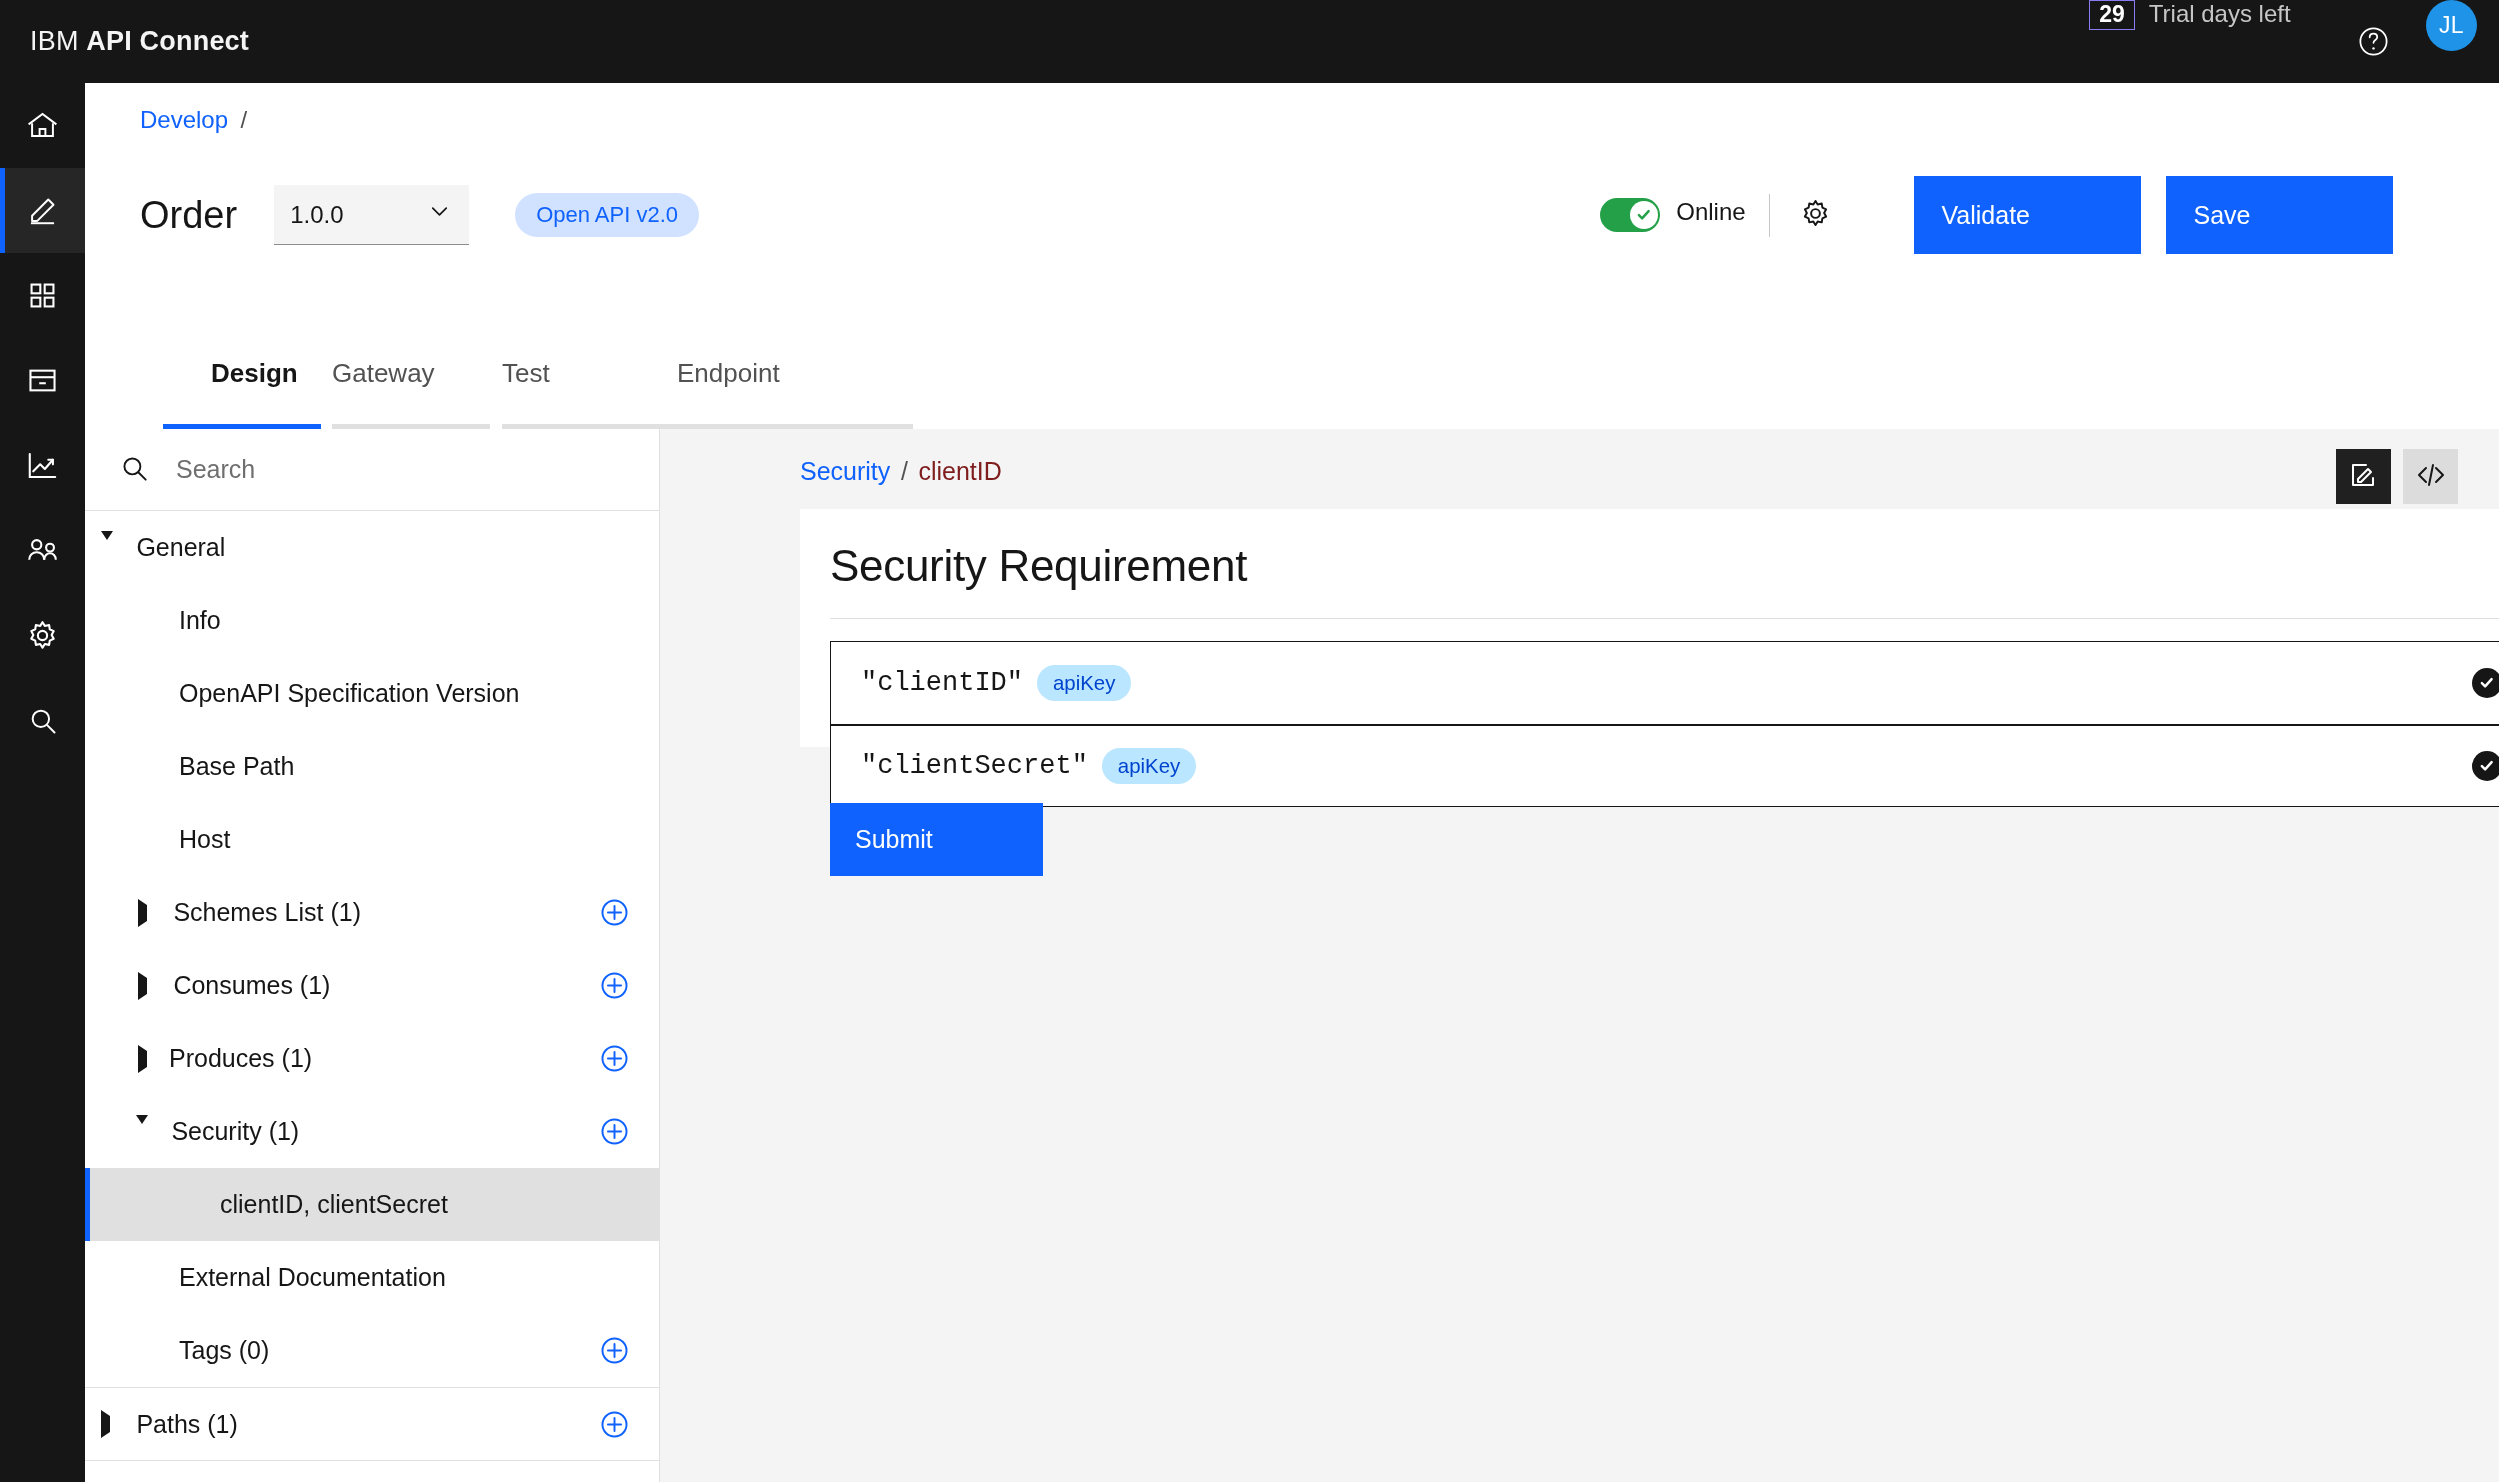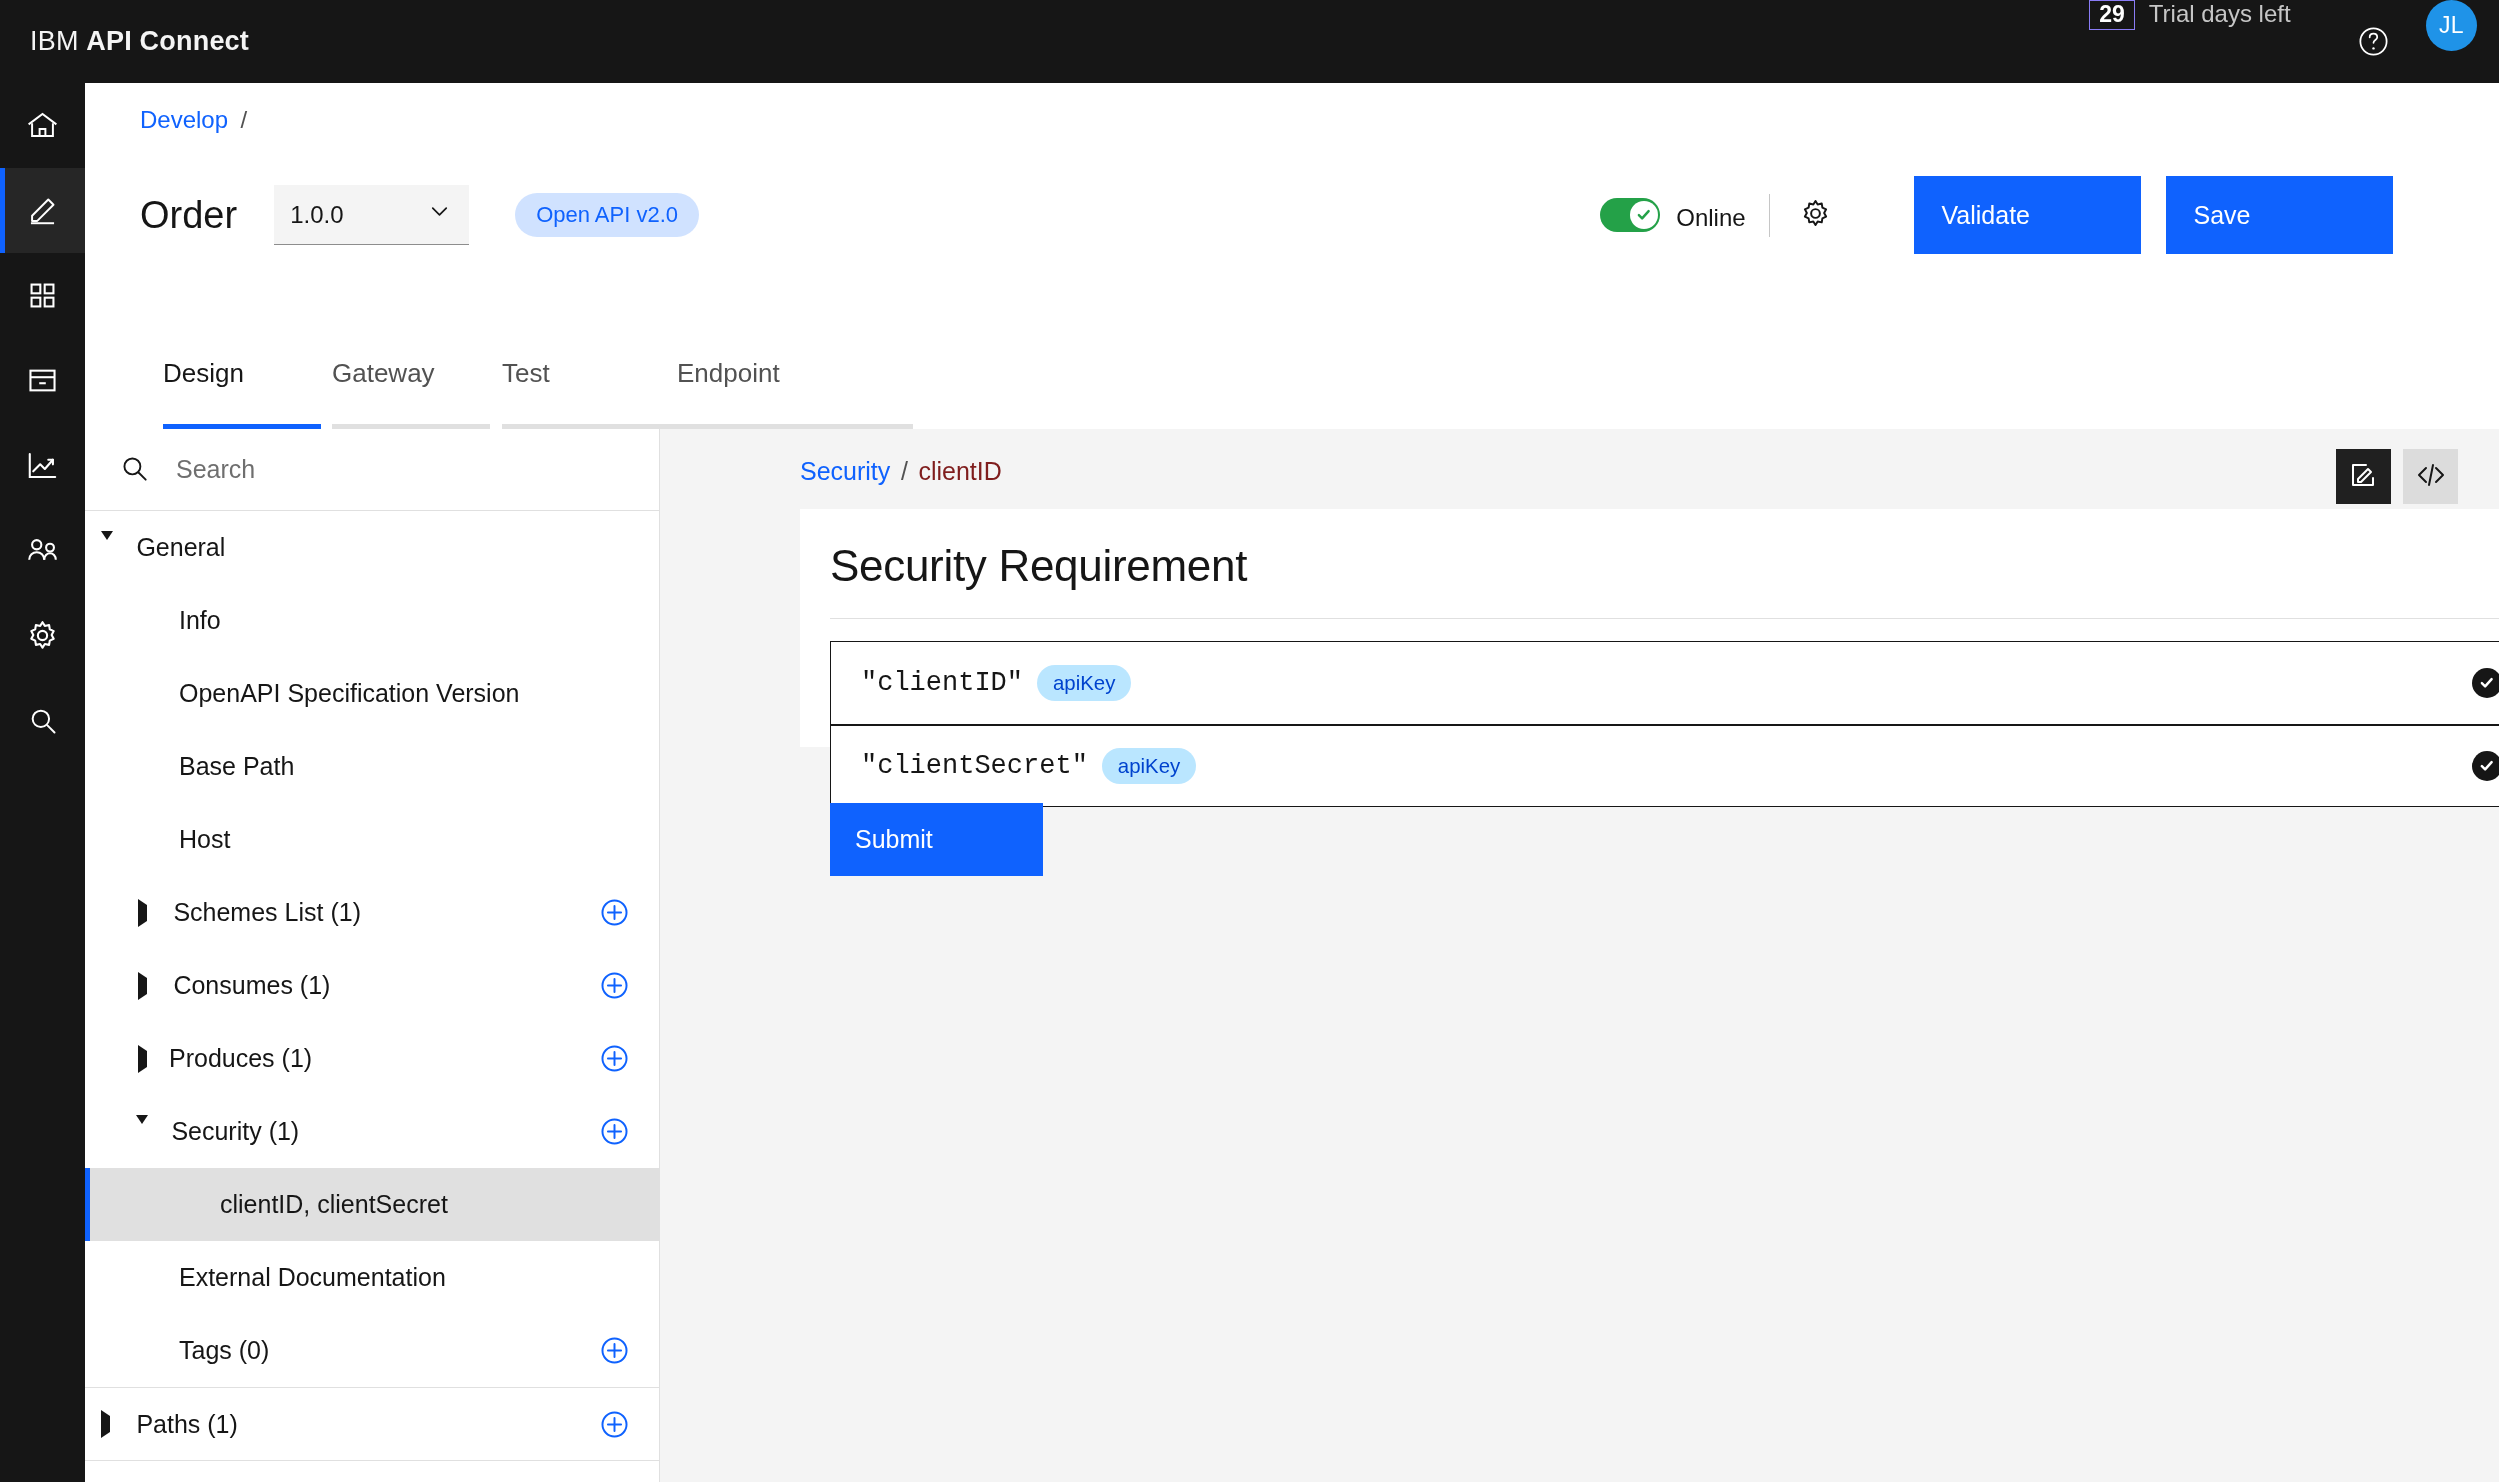--- a/index.html
+++ b/index.html
@@ -77,21 +77,21 @@
     border:none; border-bottom:0.9px solid #8d8d8d;
     display:flex; align-items:center; padding:0 16px;
     font-size:24px; color:#161616;
   }
   .version-select .chev { margin-left:auto; }
   .spec-pill {
     margin-left:46px; background:#d0e2ff; color:#0f62fe;
     font-size:22px; padding:9px 21px; border-radius:25px; white-space:nowrap;
   }
   .title-actions { margin-left:auto; display:flex; align-items:center; }
-  .toggle-wrap { display:flex; align-items:flex-end; }
+  .toggle-wrap { display:flex; align-items:flex-start; }
   .toggle {
     width:60px; height:34px; background:#24a148; border-radius:17px;
     position:relative; display:inline-block;
   }
   .toggle .knob {
     position:absolute; right:2.7px; top:2.7px; width:28px; height:28px;
     background:#ffffff; border-radius:50%; display:flex; align-items:center; justify-content:center;
   }
   .toggle-label { font-size:24px; color:#161616; margin-left:16px; }
   .vdiv { width:0.9px; height:43px; background:#c6c6c6; margin:0 23px; }
@@ -110,21 +110,21 @@
 
   
   .tabs {
     position:absolute; top:266px; left:0; width:2414px; height:80px;
   }
   .tab {
     position:absolute; top:0; height:80px; display:flex; flex-direction:column;
     justify-content:flex-start;
   }
   .tab-label { font-size:26px; color:#525252; padding-top:9px; }
-  .tab.active .tab-label { color:#161616; font-weight:400; }
+  .tab.active .tab-label { color:#161616; font-weight:700;margin-left:48px; }
   .tab-underline {
     position:absolute; bottom:0; left:0; height:5.3px; background:#e0e0e0;
   }
   .tab.active .tab-underline { background:#0f62fe; }
 
   
   .sidebar {
     position:absolute; top:346px; left:0; width:575px; height:1053px;
     background:#ffffff; border-right:0.9px solid #e0e0e0;
   }

